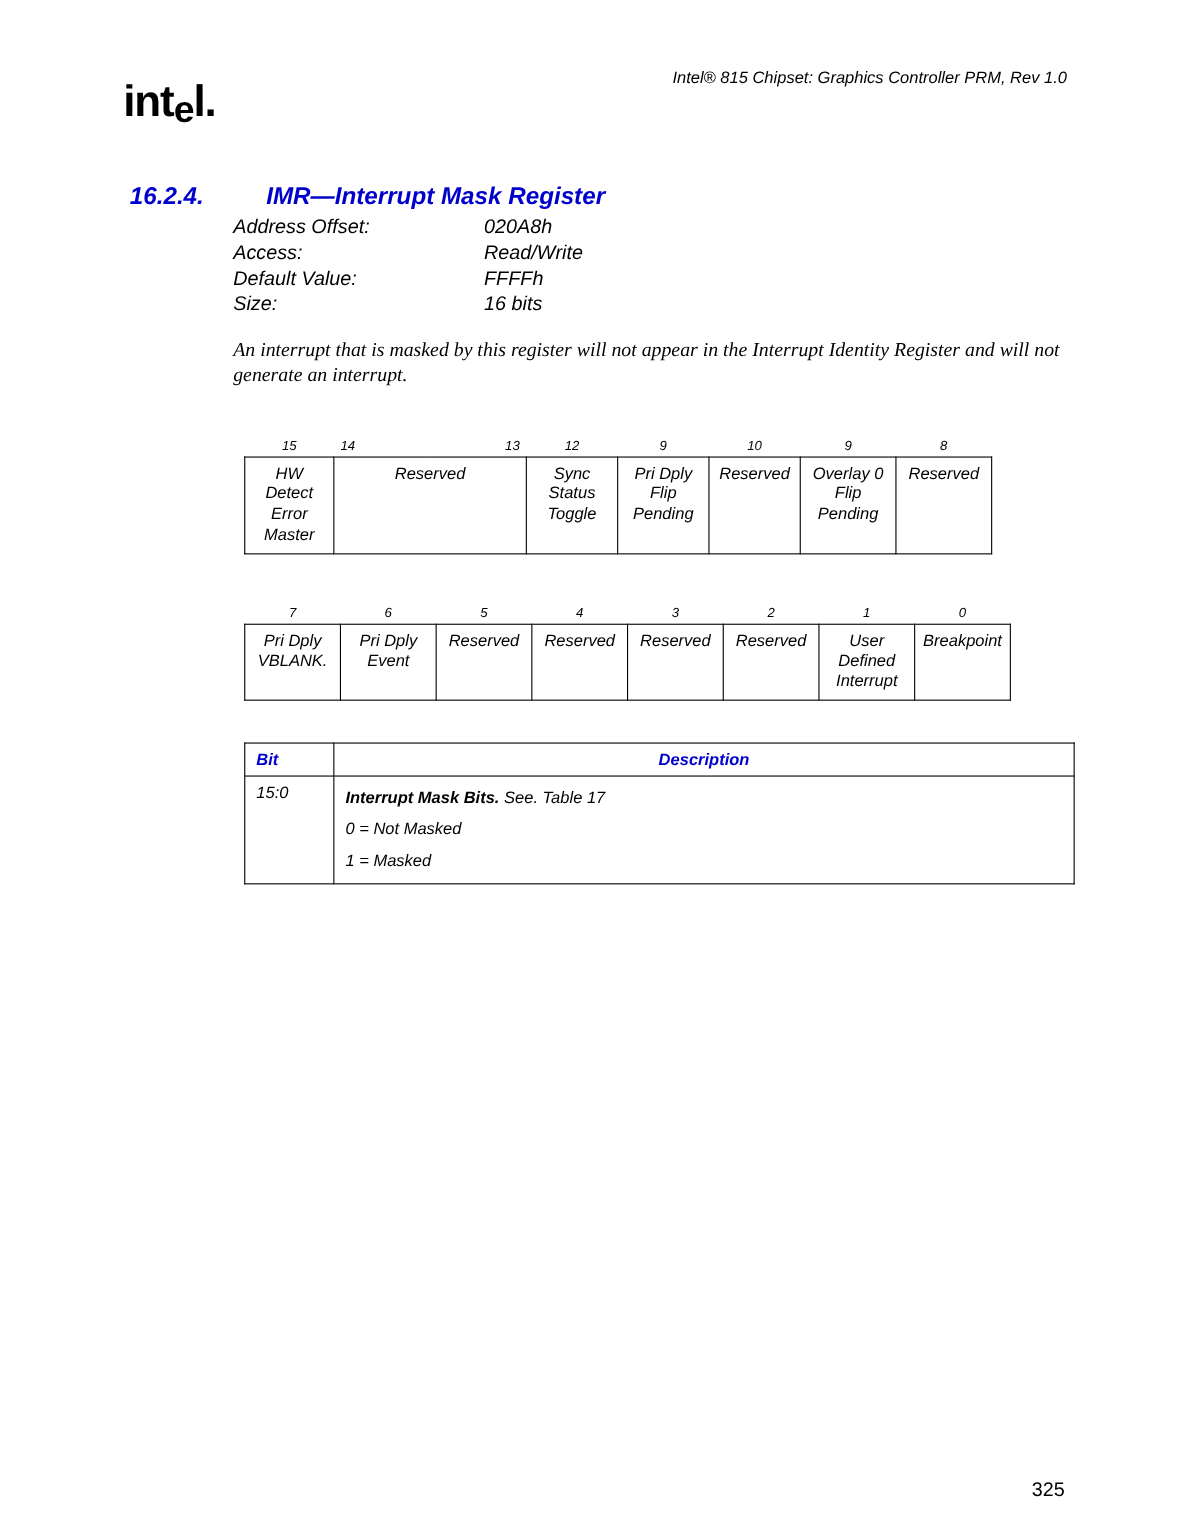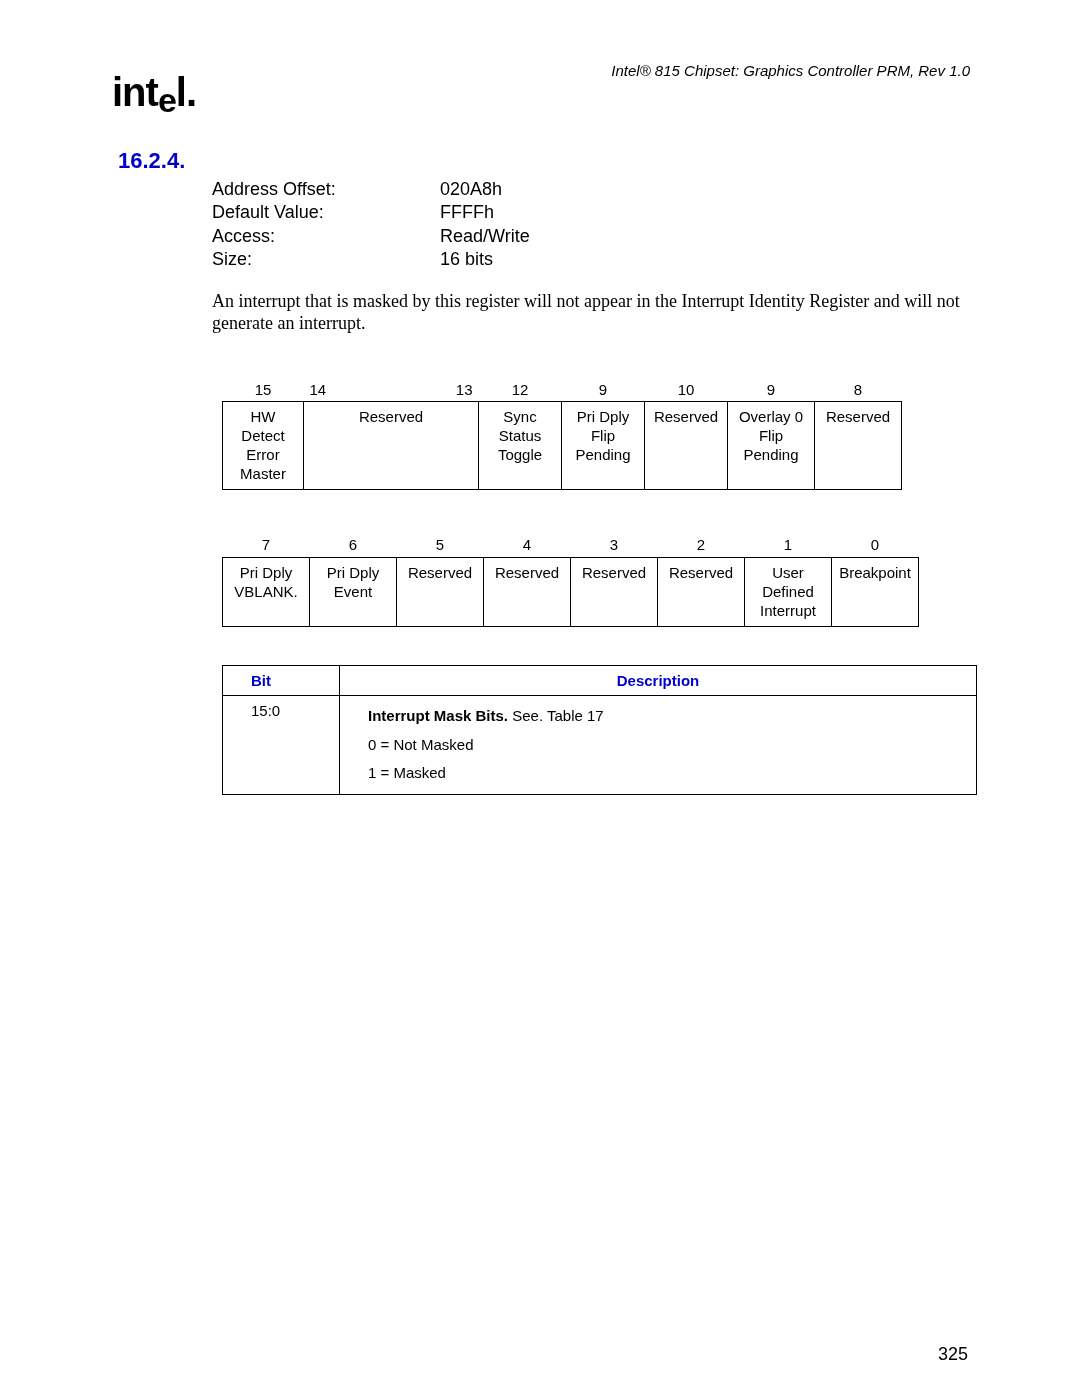--- a/index.html
+++ b/index.html
@@ -34,23 +34,24 @@
     font-size: 40px;
     letter-spacing: -1px;
   }
   .logo .sub {
     font-size: 34px;
     position: relative;
     top: 6px;
   }
   .content {
     position: absolute;
-    top: 148px;
+    top: 165px;
     left: 112px;
     right: 110px;
+    font-style: italic;
   }
   .sec-row {
     display: flex;
     align-items: baseline;
     gap: 12px;
     margin-bottom: 4px;
   }
   .sec-num {
     font-family: Arial, Helvetica, sans-serif;
     font-weight: 700;
@@ -96,36 +97,36 @@
     border: 1px solid #000;
     text-align: center;
     font-size: 15px;
     padding: 6px 4px;
     vertical-align: top;
     font-weight: normal;
     line-height: 1.25;
   }
   .bit-table .num-row td, .bit-table .num-row th {
     border: none;
-    font-size: 15px;
+    font-size: 12px;
     padding-bottom: 2px;
   }
   .bit-table .num-row .rstart { text-align: left; padding-left: 6px; }
   .bit-table .num-row .rend   { text-align: right; padding-right: 6px; }
   .desc-table {
     margin-left: 110px;
     margin-top: 38px;
     border-collapse: collapse;
     width: 755px;
     font-family: Arial, Helvetica, sans-serif;
     font-size: 15px;
   }
   .desc-table th, .desc-table td {
     border: 1px solid #000;
-    padding: 6px 28px;
+    padding: 6px 10px;
     text-align: left;
     vertical-align: top;
   }
   .desc-table th {
     color: #0000cc;
     font-weight: 700;
     text-align: center;
   }
   .desc-table .bitcol { width: 60px; text-align: left; }
   .desc-lines { line-height: 1.9; }
@@ -145,34 +146,35 @@
   <div class="header-title">Intel® 815 Chipset: Graphics Controller PRM, Rev 1.0</div>
 
   <div class="logo">
     <span>int</span><span class="sub">e</span><span>l.</span>
   </div>
 
   <div class="content">
 
     <div class="sec-row">
       <div class="sec-num">16.2.4.</div>
+      <div class="sec-title">IMR—Interrupt Mask Register</div>
     </div>
 
     <div class="reg-props">
       <div class="reg-row">
         <div class="reg-label">Address Offset:</div>
         <div>020A8h</div>
       </div>
       <div class="reg-row">
+        <div class="reg-label">Access:</div>
+        <div>Read/Write</div>
+      </div>
+      <div class="reg-row">
         <div class="reg-label">Default Value:</div>
         <div>FFFFh</div>
-      </div>
-      <div class="reg-row">
-        <div class="reg-label">Access:</div>
-        <div>Read/Write</div>
       </div>
       <div class="reg-row">
         <div class="reg-label">Size:</div>
         <div>16 bits</div>
       </div>
     </div>
 
     <div class="para">An interrupt that is masked by this register will not appear in the Interrupt Identity Register and will not generate an interrupt.</div>
 
     <table class="bit-table">

